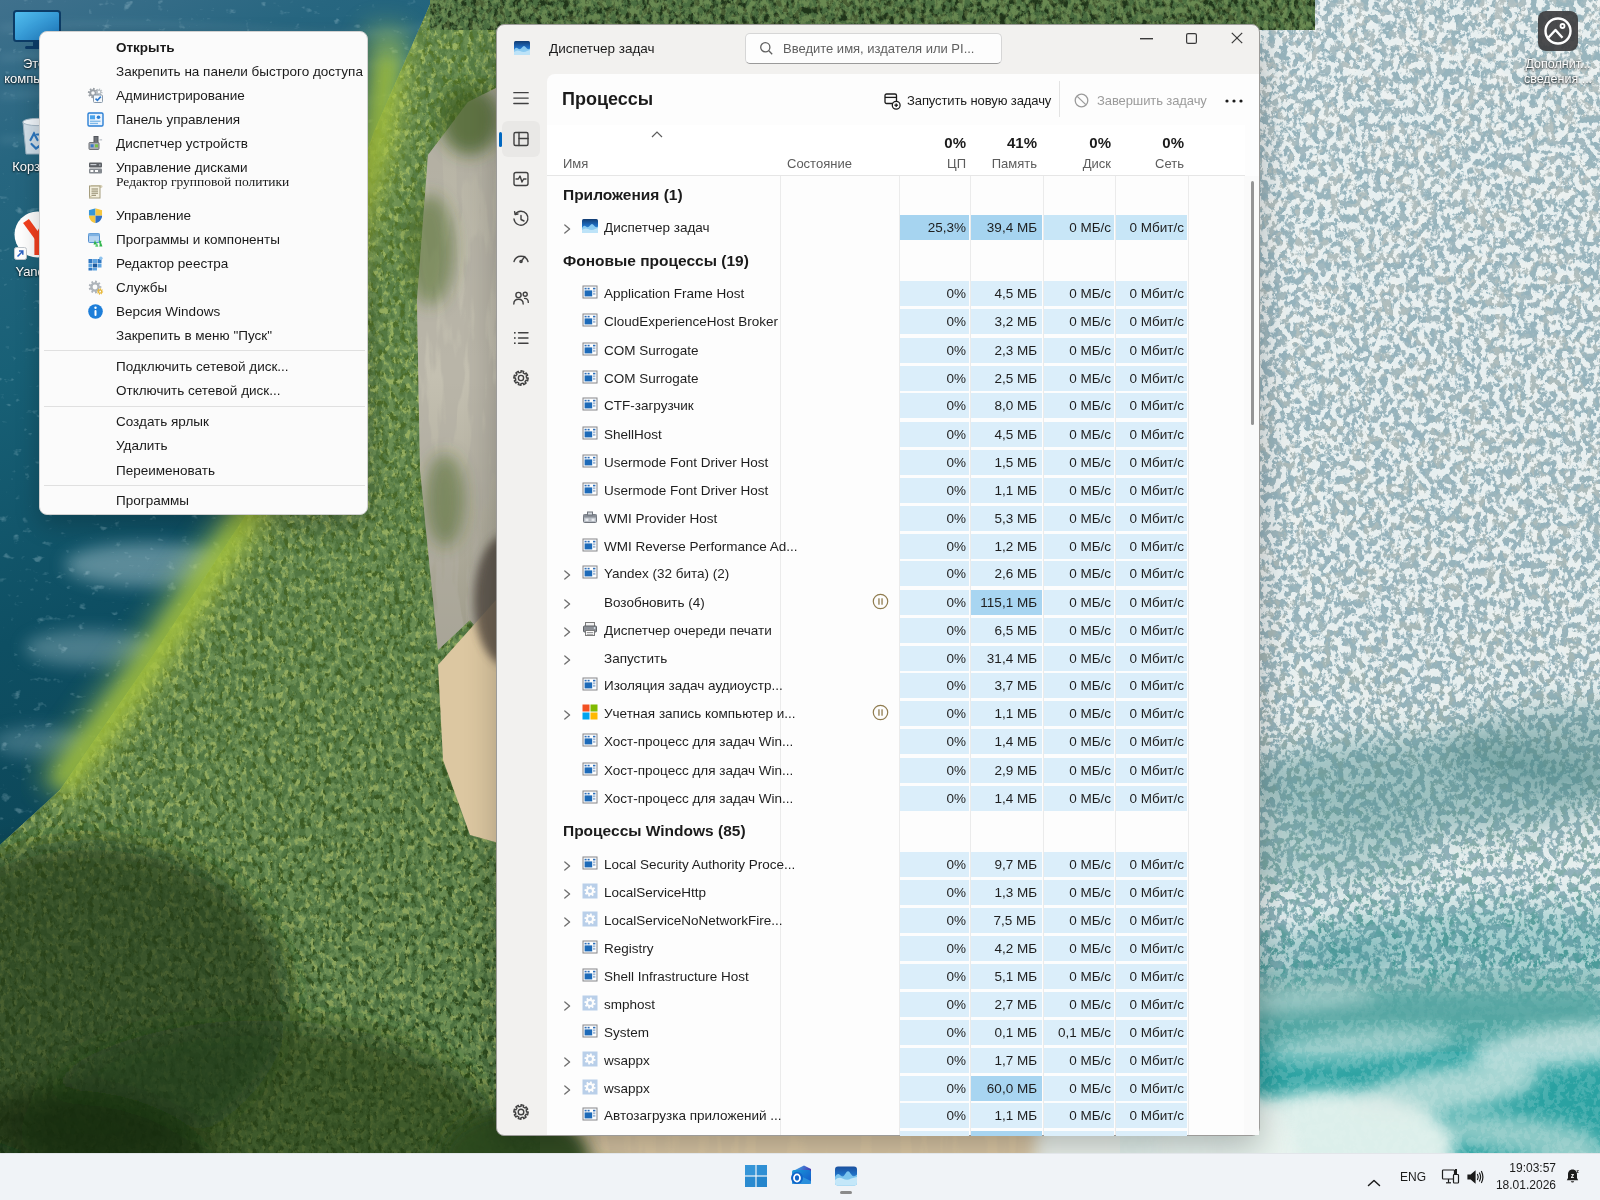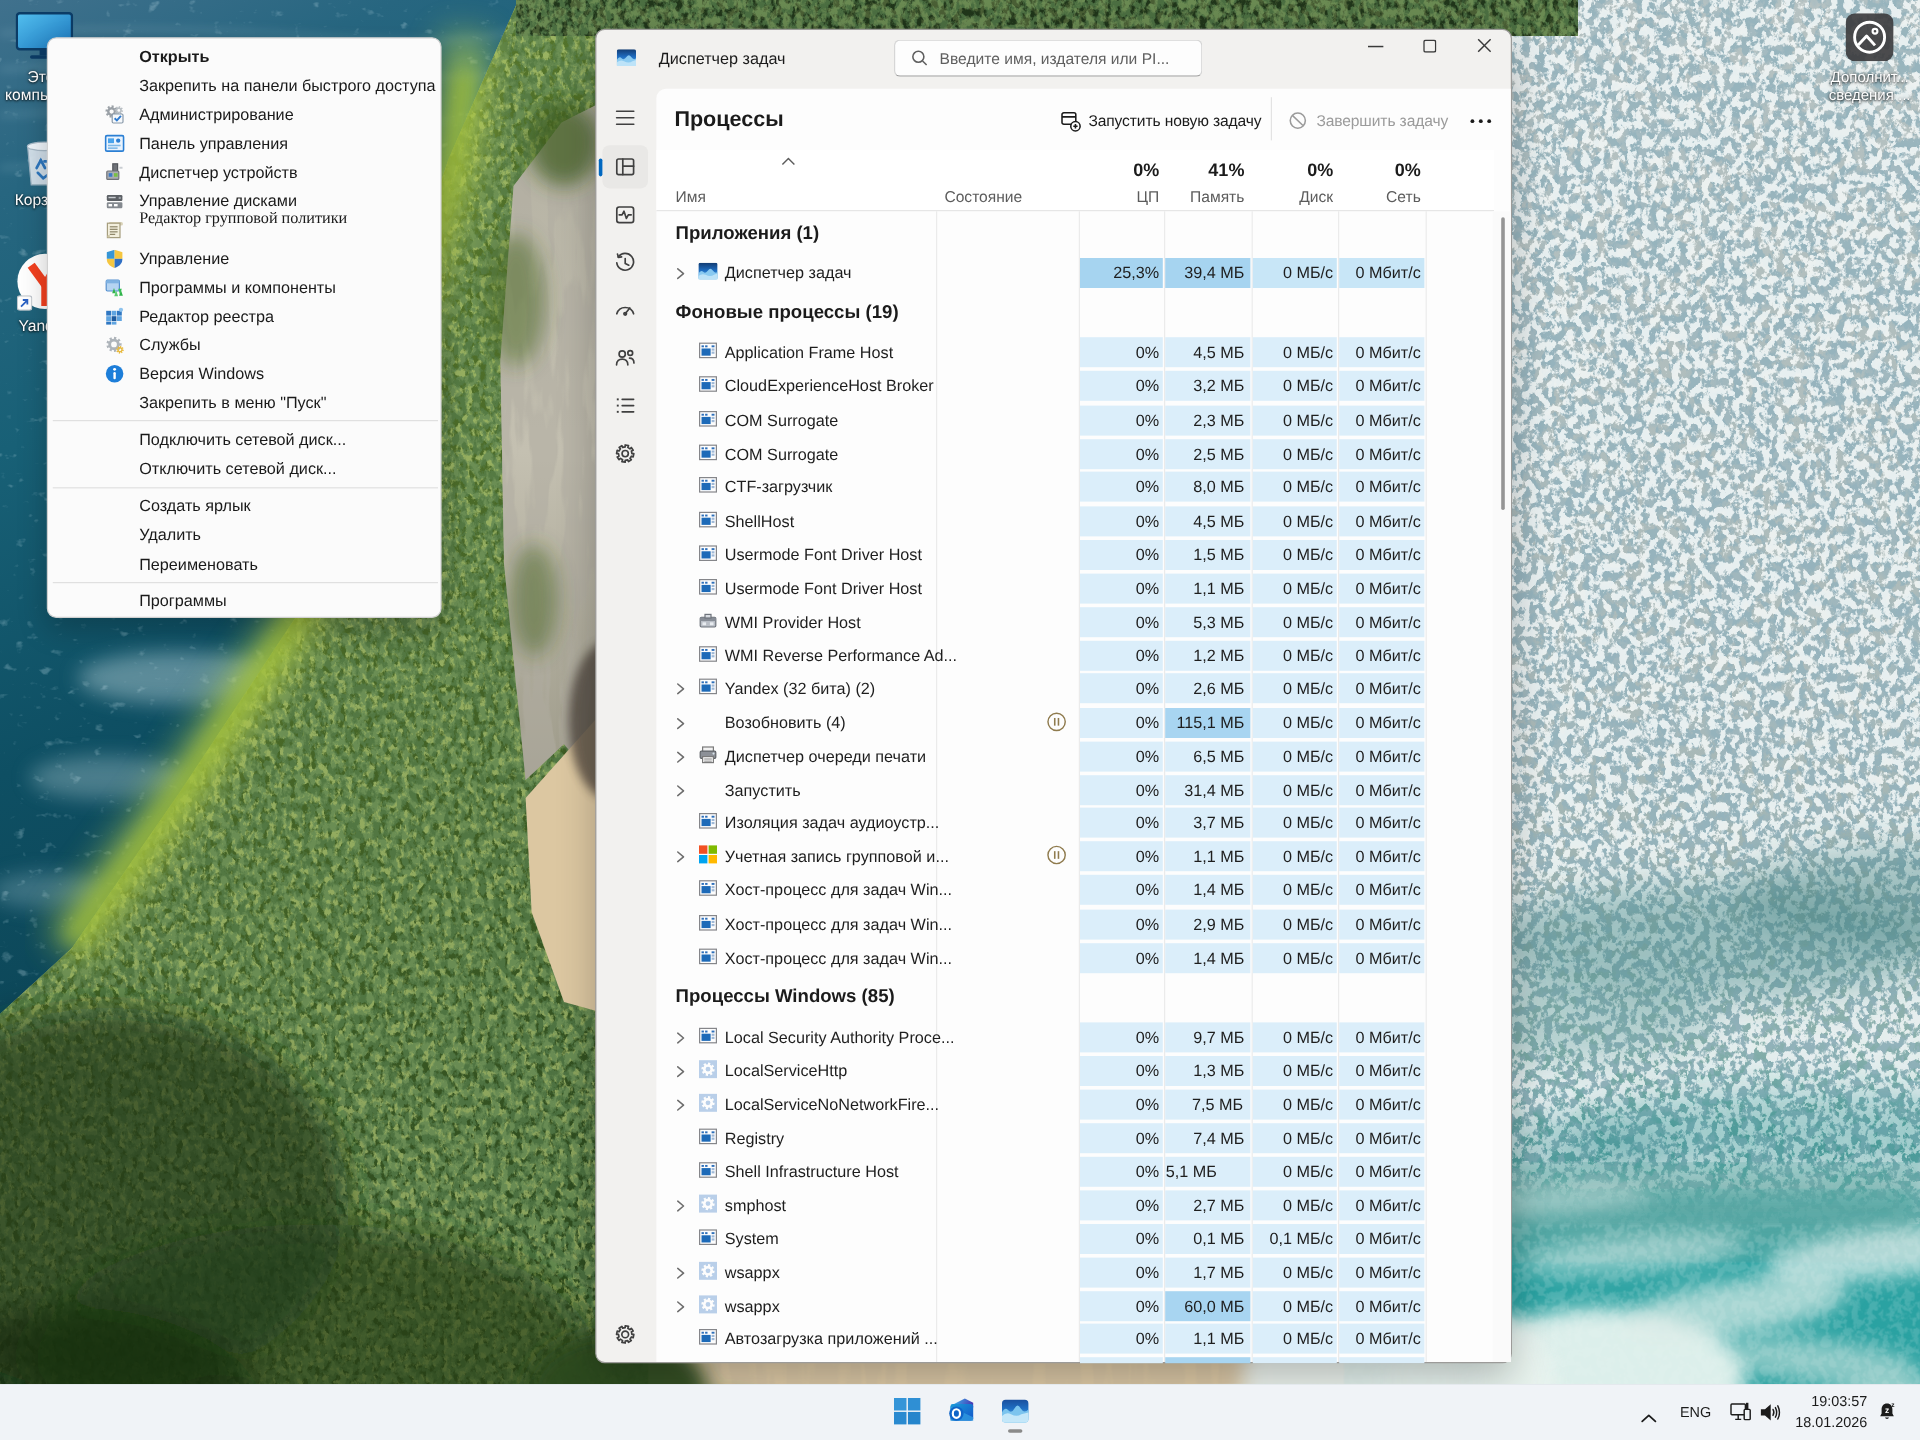--- a/index.html
+++ b/index.html
@@ -641,21 +641,21 @@
 <div style="position:absolute;left:1116px;top:701px;width:71px;height:25px;background:#dbeefa"></div>
 <div style="position:absolute;left:562px;top:707px;width:10px;height:12px"><svg width="10" height="12" viewBox="0 0 10 12">
         <path d="M2.8 2 L7.6 6 L2.8 10" stroke="#6e6e6e" stroke-width="1.3" fill="none" stroke-linecap="round" stroke-linejoin="round"></path>
       </svg></div>
 <div style="position:absolute;left:582px;top:704px;width:16px;height:16px"><svg width="16" height="16" viewBox="0 0 16 16">
 <rect x="0.5" y="0.5" width="7" height="7" fill="#f25022"></rect>
         <rect x="8.5" y="0.5" width="7" height="7" fill="#7fba00"></rect>
 <rect x="0.5" y="8.5" width="7" height="7" fill="#00a4ef"></rect>
         <rect x="8.5" y="8.5" width="7" height="7" fill="#ffb900"></rect>
 </svg></div>
-<div class="pname" style="top:701px">Учетная запись групповой и...</div>
+<div class="pname" style="top:701px">Учетная запись компьютер и...</div>
 <div style="position:absolute;left:872px;top:704px;width:17px;height:17px"><svg width="17" height="17" viewBox="0 0 17 17">
 <circle cx="8.5" cy="8.5" r="7.2" stroke="#8f7b4e" stroke-width="1.2" fill="none"></circle>
 <rect x="6.3" y="5.3" width="1.3" height="6.4" fill="#8f7b4e"></rect>
         <rect x="9.4" y="5.3" width="1.3" height="6.4" fill="#8f7b4e"></rect>
 </svg></div>
 <div class="pval" style="left:846px;top:701px">0%</div>
 <div class="pval" style="left:917px;top:701px">1,1 МБ</div>
 <div class="pval" style="left:991px;top:701px">0 МБ/с</div>
 <div class="pval" style="left:1064px;top:701px">0 Мбит/с</div>
 <div style="position:absolute;left:900px;top:729px;width:69px;height:25px;background:#dbeefa"></div>
@@ -773,39 +773,39 @@
 <rect x="1" y="2" width="14" height="12" fill="#fdfdfd" stroke="#85868a" stroke-width="1"></rect>
 <rect x="2.6" y="3.8" width="2" height="1.6" fill="#2d6fba"></rect>
         <rect x="5.6" y="3.8" width="2" height="1.6" fill="#2d6fba"></rect>
         <rect x="11" y="3.8" width="2.4" height="1.6" fill="#2d6fba"></rect>
 <rect x="2.6" y="6.4" width="7.6" height="6" fill="#1d6ab8"></rect>
 <rect x="11" y="6.4" width="2.4" height="1.8" fill="#9fb8d6"></rect>
         <rect x="11" y="9" width="2.4" height="1.8" fill="#9fb8d6"></rect>
 </svg></div>
 <div class="pname" style="top:936px">Registry</div>
 <div class="pval" style="left:846px;top:936px">0%</div>
-<div class="pval" style="left:917px;top:936px">7,4 МБ</div>
+<div class="pval" style="left:917px;top:936px">4,2 МБ</div>
 <div class="pval" style="left:991px;top:936px">0 МБ/с</div>
 <div class="pval" style="left:1064px;top:936px">0 Мбит/с</div>
 <div style="position:absolute;left:900px;top:964px;width:69px;height:25px;background:#dbeefa"></div>
 <div style="position:absolute;left:971px;top:964px;width:71px;height:25px;background:#dbeefa"></div>
 <div style="position:absolute;left:1044px;top:964px;width:70px;height:25px;background:#dbeefa"></div>
 <div style="position:absolute;left:1116px;top:964px;width:71px;height:25px;background:#dbeefa"></div>
 <div style="position:absolute;left:582px;top:967px;width:16px;height:16px"><svg width="16" height="16" viewBox="0 0 16 16">
 <rect x="1" y="2" width="14" height="12" fill="#fdfdfd" stroke="#85868a" stroke-width="1"></rect>
 <rect x="2.6" y="3.8" width="2" height="1.6" fill="#2d6fba"></rect>
         <rect x="5.6" y="3.8" width="2" height="1.6" fill="#2d6fba"></rect>
         <rect x="11" y="3.8" width="2.4" height="1.6" fill="#2d6fba"></rect>
 <rect x="2.6" y="6.4" width="7.6" height="6" fill="#1d6ab8"></rect>
 <rect x="11" y="6.4" width="2.4" height="1.8" fill="#9fb8d6"></rect>
         <rect x="11" y="9" width="2.4" height="1.8" fill="#9fb8d6"></rect>
 </svg></div>
 <div class="pname" style="top:964px">Shell Infrastructure Host</div>
 <div class="pval" style="left:846px;top:964px">0%</div>
-<div class="pval" style="left:894px;top:964px">5,1 МБ</div>
+<div class="pval" style="left:917px;top:964px">5,1 МБ</div>
 <div class="pval" style="left:991px;top:964px">0 МБ/с</div>
 <div class="pval" style="left:1064px;top:964px">0 Мбит/с</div>
 <div style="position:absolute;left:900px;top:992px;width:69px;height:25px;background:#dbeefa"></div>
 <div style="position:absolute;left:971px;top:992px;width:71px;height:25px;background:#dbeefa"></div>
 <div style="position:absolute;left:1044px;top:992px;width:70px;height:25px;background:#dbeefa"></div>
 <div style="position:absolute;left:1116px;top:992px;width:71px;height:25px;background:#dbeefa"></div>
 <div style="position:absolute;left:562px;top:998px;width:10px;height:12px"><svg width="10" height="12" viewBox="0 0 10 12">
         <path d="M2.8 2 L7.6 6 L2.8 10" stroke="#6e6e6e" stroke-width="1.3" fill="none" stroke-linecap="round" stroke-linejoin="round"></path>
       </svg></div>
 <div style="position:absolute;left:582px;top:995px;width:16px;height:16px"><svg width="16" height="16" viewBox="0 0 16 16">

